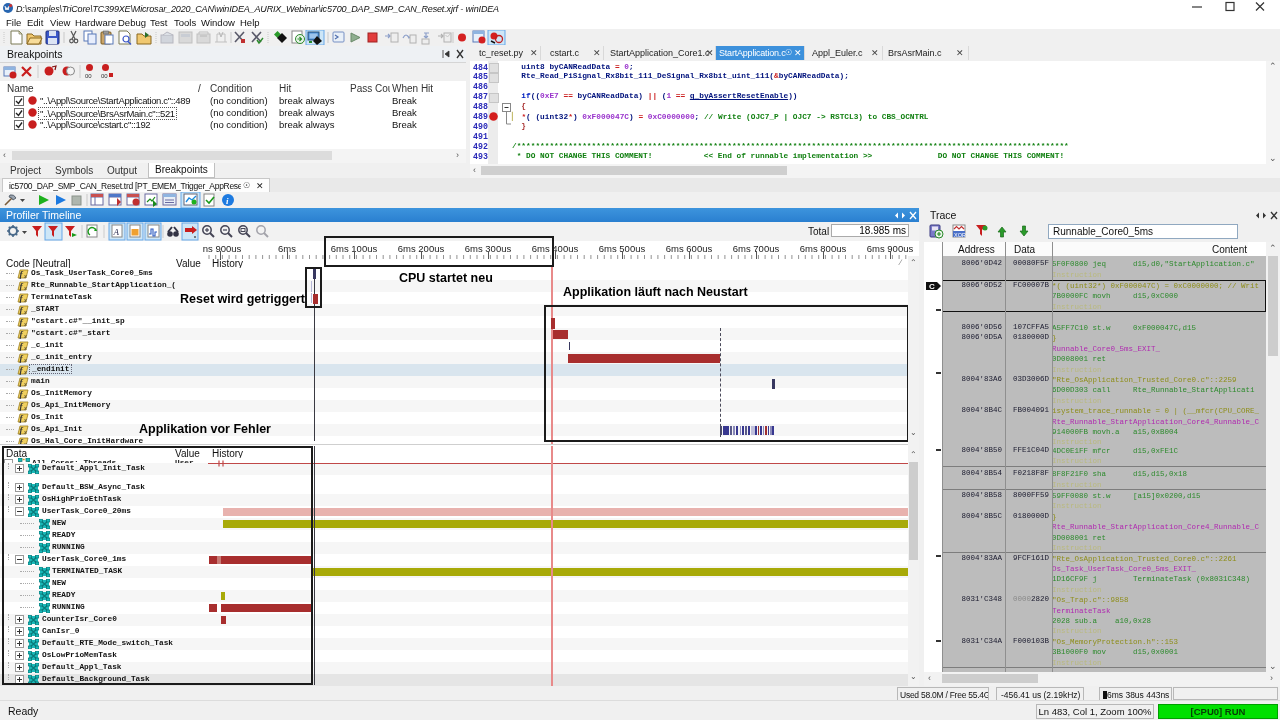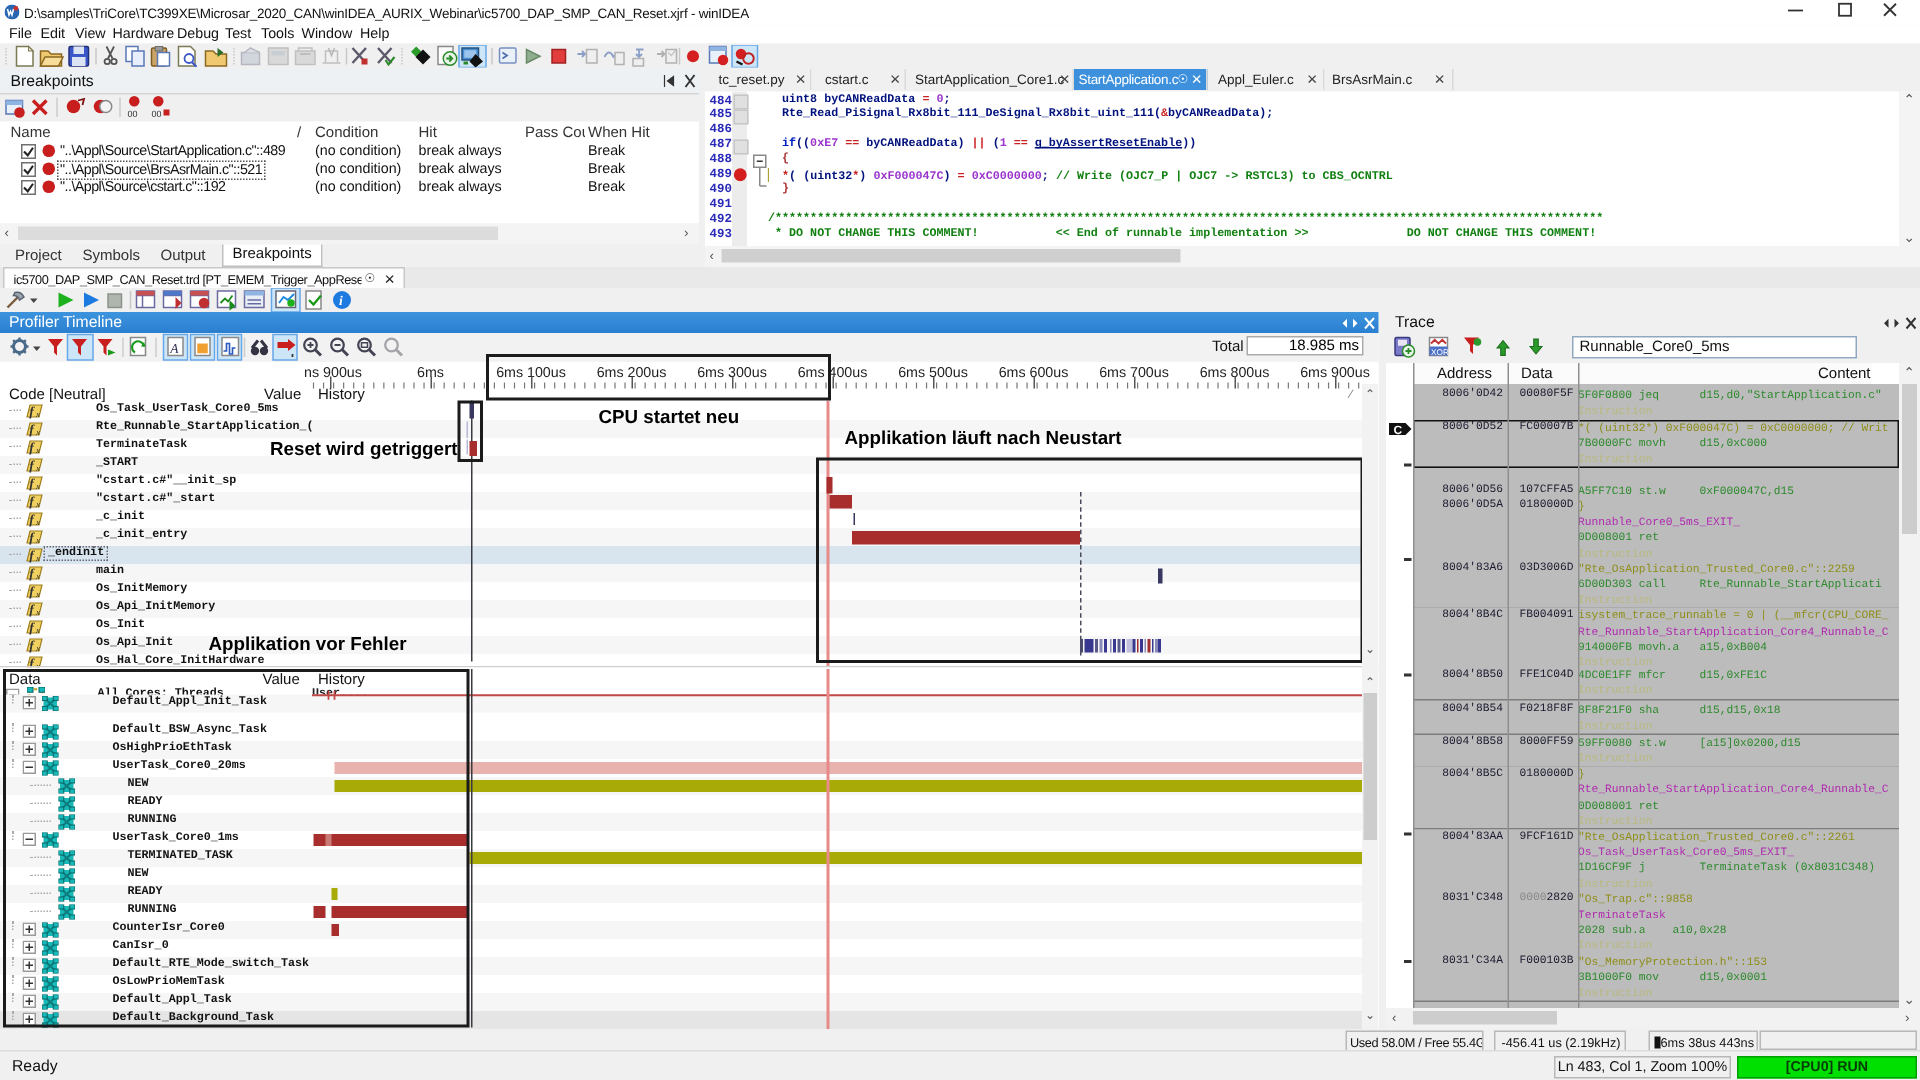--- a/index.html
+++ b/index.html
@@ -1,21 +1,21 @@
 <!DOCTYPE html>
 <html><head>
 <meta charset="utf-8">
 <style>
 html,body{margin:0;padding:0;}
 body{width:1280px;height:720px;overflow:hidden;position:relative;background:#f0f0f0;
   font-family:"Liberation Sans",sans-serif;will-change:transform;}
 .abs{position:absolute;}
 
 #titlebar{left:0;top:0;width:1280px;height:17px;background:#ffffff;}
-#title-text{left:16px;top:4px;font-size:9px;color:#111;letter-spacing:-0.15px;}
+#title-text{left:16px;top:4px;font-size:9px;color:#111;letter-spacing:-0.15px;font-style:italic;}
 #menubar{left:0;top:17px;width:1280px;height:12px;background:#ffffff;font-size:9.5px;color:#111;}
 .menu-item{position:absolute;top:0px;}
 #toolbar1{left:0;top:29px;width:1280px;height:17px;background:#f0f0f0;border-bottom:1px solid #e3e3e3;}
 
 #bp-panel{left:0;top:46px;width:466px;height:132px;background:#f0f0f0;}
 #bp-header{left:0;top:0;width:466px;height:16px;background:#eef1f4;border-bottom:1px solid #d5d5d5;}
 #bp-list{left:0;top:35px;width:466px;height:68px;background:#ffffff;}
 .bp-col{position:absolute;top:2px;font-size:10px;color:#222;}
 .bp-row{position:absolute;left:0;width:466px;height:12px;font-size:9.5px;color:#111;}
 #bp-tabs{left:0;top:117px;width:466px;height:15px;background:#f0f0f0;font-size:10px;}
@@ -29,21 +29,21 @@
 .cline{position:absolute;left:42px;font-family:"Liberation Mono",monospace;font-size:7.8px;font-weight:bold;white-space:pre;color:#00127d;}
 
 #docrow{left:0;top:178px;width:1280px;height:14px;background:#e9e9e9;border-bottom:1px solid #d0d0d0;}
 #toolbar2{left:0;top:192px;width:1280px;height:16px;background:#f0f0f0;}
 
 #prof{left:0;top:208px;width:919px;height:478px;background:#ffffff;}
 #prof-title{left:0;top:0;width:919px;height:14px;background:linear-gradient(#3d94dd,#2a7fd0);color:#fff;font-size:10.5px;}
 #prof-tools{left:0;top:14px;width:919px;height:19px;background:#f2f2f2;border-bottom:1px solid #ddd;}
 #prof-body{left:0;top:33px;width:919px;height:445px;background:#ffffff;overflow:hidden;}
 .prow{position:absolute;left:0;width:908px;height:12px;}
-.ptext{position:absolute;left:31px;top:1px;font-family:"Liberation Mono",monospace;font-size:7.8px;font-weight:bold;color:#111;white-space:pre;margin-left:33px;}
+.ptext{position:absolute;left:31px;top:1px;font-family:"Liberation Mono",monospace;font-size:7.8px;font-weight:bold;color:#111;white-space:pre;}
 
 #trace{left:924px;top:208px;width:356px;height:492px;background:#f0f0f0;}
 #trace-title{left:0;top:0;width:356px;height:14px;background:#f0f0f0;font-size:10.5px;color:#111;}
 #trace-tools{left:0;top:14px;width:356px;height:20px;background:#f0f0f0;}
 #trace-grid{left:0;top:34px;width:342px;height:430px;background:#ffffff;overflow:hidden;}
 .trow{position:absolute;left:18px;width:324px;background:#bcbcbc;border-bottom:1px solid #7d7d7d;}
 .taddr{position:absolute;left:0px;width:60px;text-align:right;font-family:"Liberation Mono",monospace;font-size:7.5px;color:#1a1a2e;top:1px;}
 .tdata{position:absolute;left:63px;width:44px;text-align:right;font-family:"Liberation Mono",monospace;font-size:7.5px;color:#1a1a2e;top:1px;}
 .tcont{position:absolute;left:110px;top:1px;font-family:"Liberation Mono",monospace;font-size:7.5px;white-space:pre;line-height:10.4px;}
 

